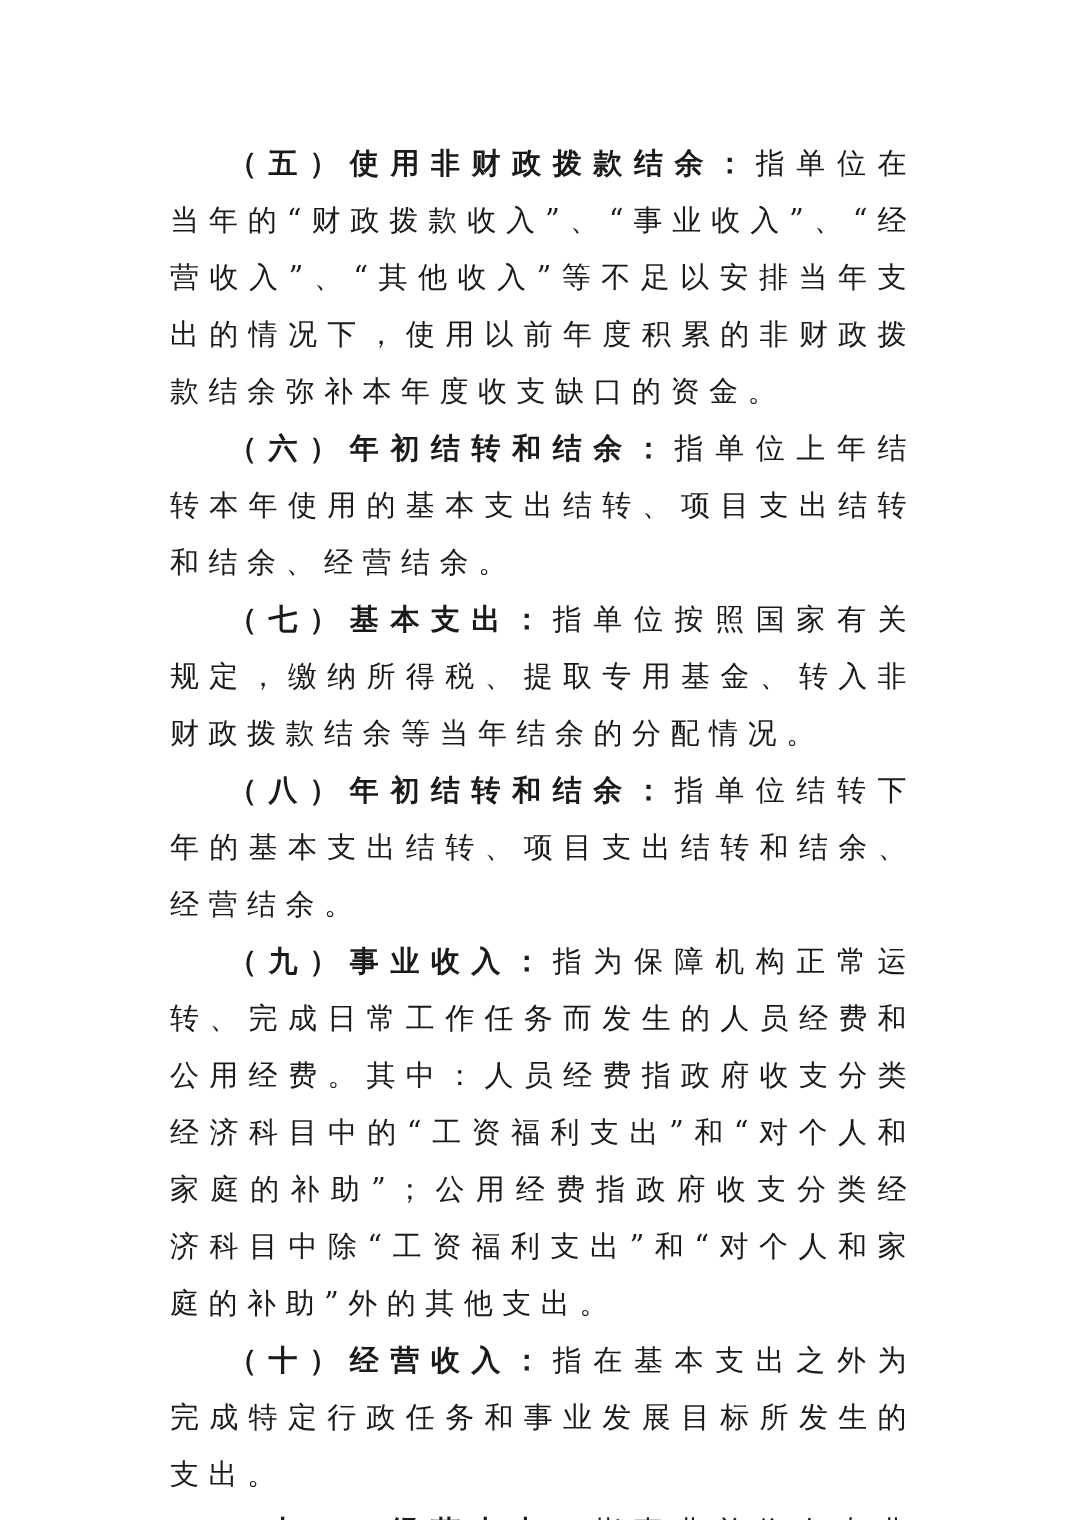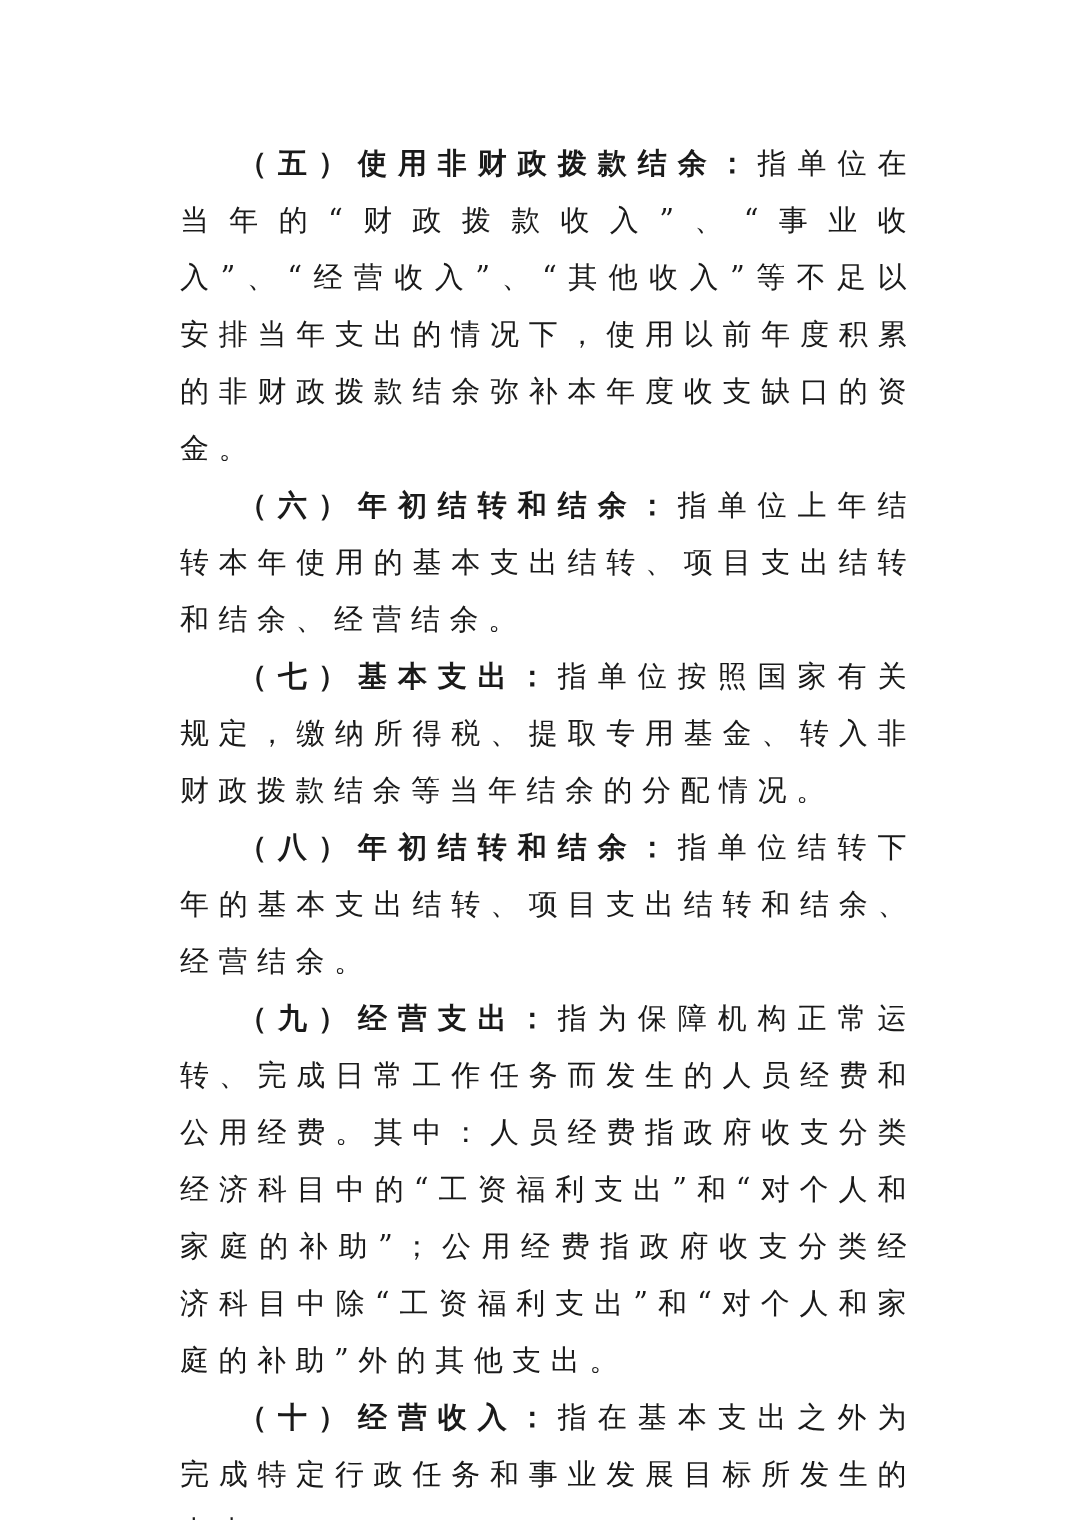--- a/index.html
+++ b/index.html
@@ -21,32 +21,32 @@
       top: 135px;
       width: 752px;
     }
     .para {
       font-size: 29px;
       line-height: 57px;
       letter-spacing: 9.5px;
       text-align: justify;
       text-align-last: left;
       text-indent: 58px;
-      margin: 0 0 0 16px;
+      margin: 0 0 0 6px;
       word-break: break-all;
     }
     .para .term {
       font-weight: bold;
     }
   </style>
 </head>
 <body>
 
 <div class="page">
   <p class="para"><span class="term">（五）使用非财政拨款结余：</span><span>指单位在当年的“财政拨款收入”、“事业收入”、“经营收入”、“其他收入”等不足以安排当年支出的情况下，使用以前年度积累的非财政拨款结余弥补本年度收支缺口的资金。</span></p>
   <p class="para"><span class="term">（六）年初结转和结余：</span><span>指单位上年结转本年使用的基本支出结转、项目支出结转和结余、经营结余。</span></p>
   <p class="para"><span class="term">（七）基本支出：</span><span>指单位按照国家有关规定，缴纳所得税、提取专用基金、转入非财政拨款结余等当年结余的分配情况。</span></p>
   <p class="para"><span class="term">（八）年初结转和结余：</span><span>指单位结转下年的基本支出结转、项目支出结转和结余、经营结余。</span></p>
-  <p class="para"><span class="term">（九）经营支出：</span><span>指为保障机构正常运转、完成日常工作任务而发生的人员经费和公用经费。其中：人员经费指政府收支分类经济科目中的“工资福利支出”和“对个人和家庭的补助”；公用经费指政府收支分类经济科目中除“工资福利支出”和“对个人和家庭的补助”外的其他支出。</span></p>
+  <p class="para"><span class="term">（九）事业收入：</span><span>指为保障机构正常运转、完成日常工作任务而发生的人员经费和公用经费。其中：人员经费指政府收支分类经济科目中的“工资福利支出”和“对个人和家庭的补助”；公用经费指政府收支分类经济科目中除“工资福利支出”和“对个人和家庭的补助”外的其他支出。</span></p>
   <p class="para"><span class="term">（十）经营收入：</span><span>指在基本支出之外为完成特定行政任务和事业发展目标所发生的支出。</span></p>
   <p class="para"><span class="term">（十一）经营支出：</span><span>指事业单位在专业业务活动及其辅助活动之外开展非独立核算经营活动发生的支出。</span></p>
 
 </div>
 
 </body></html>

